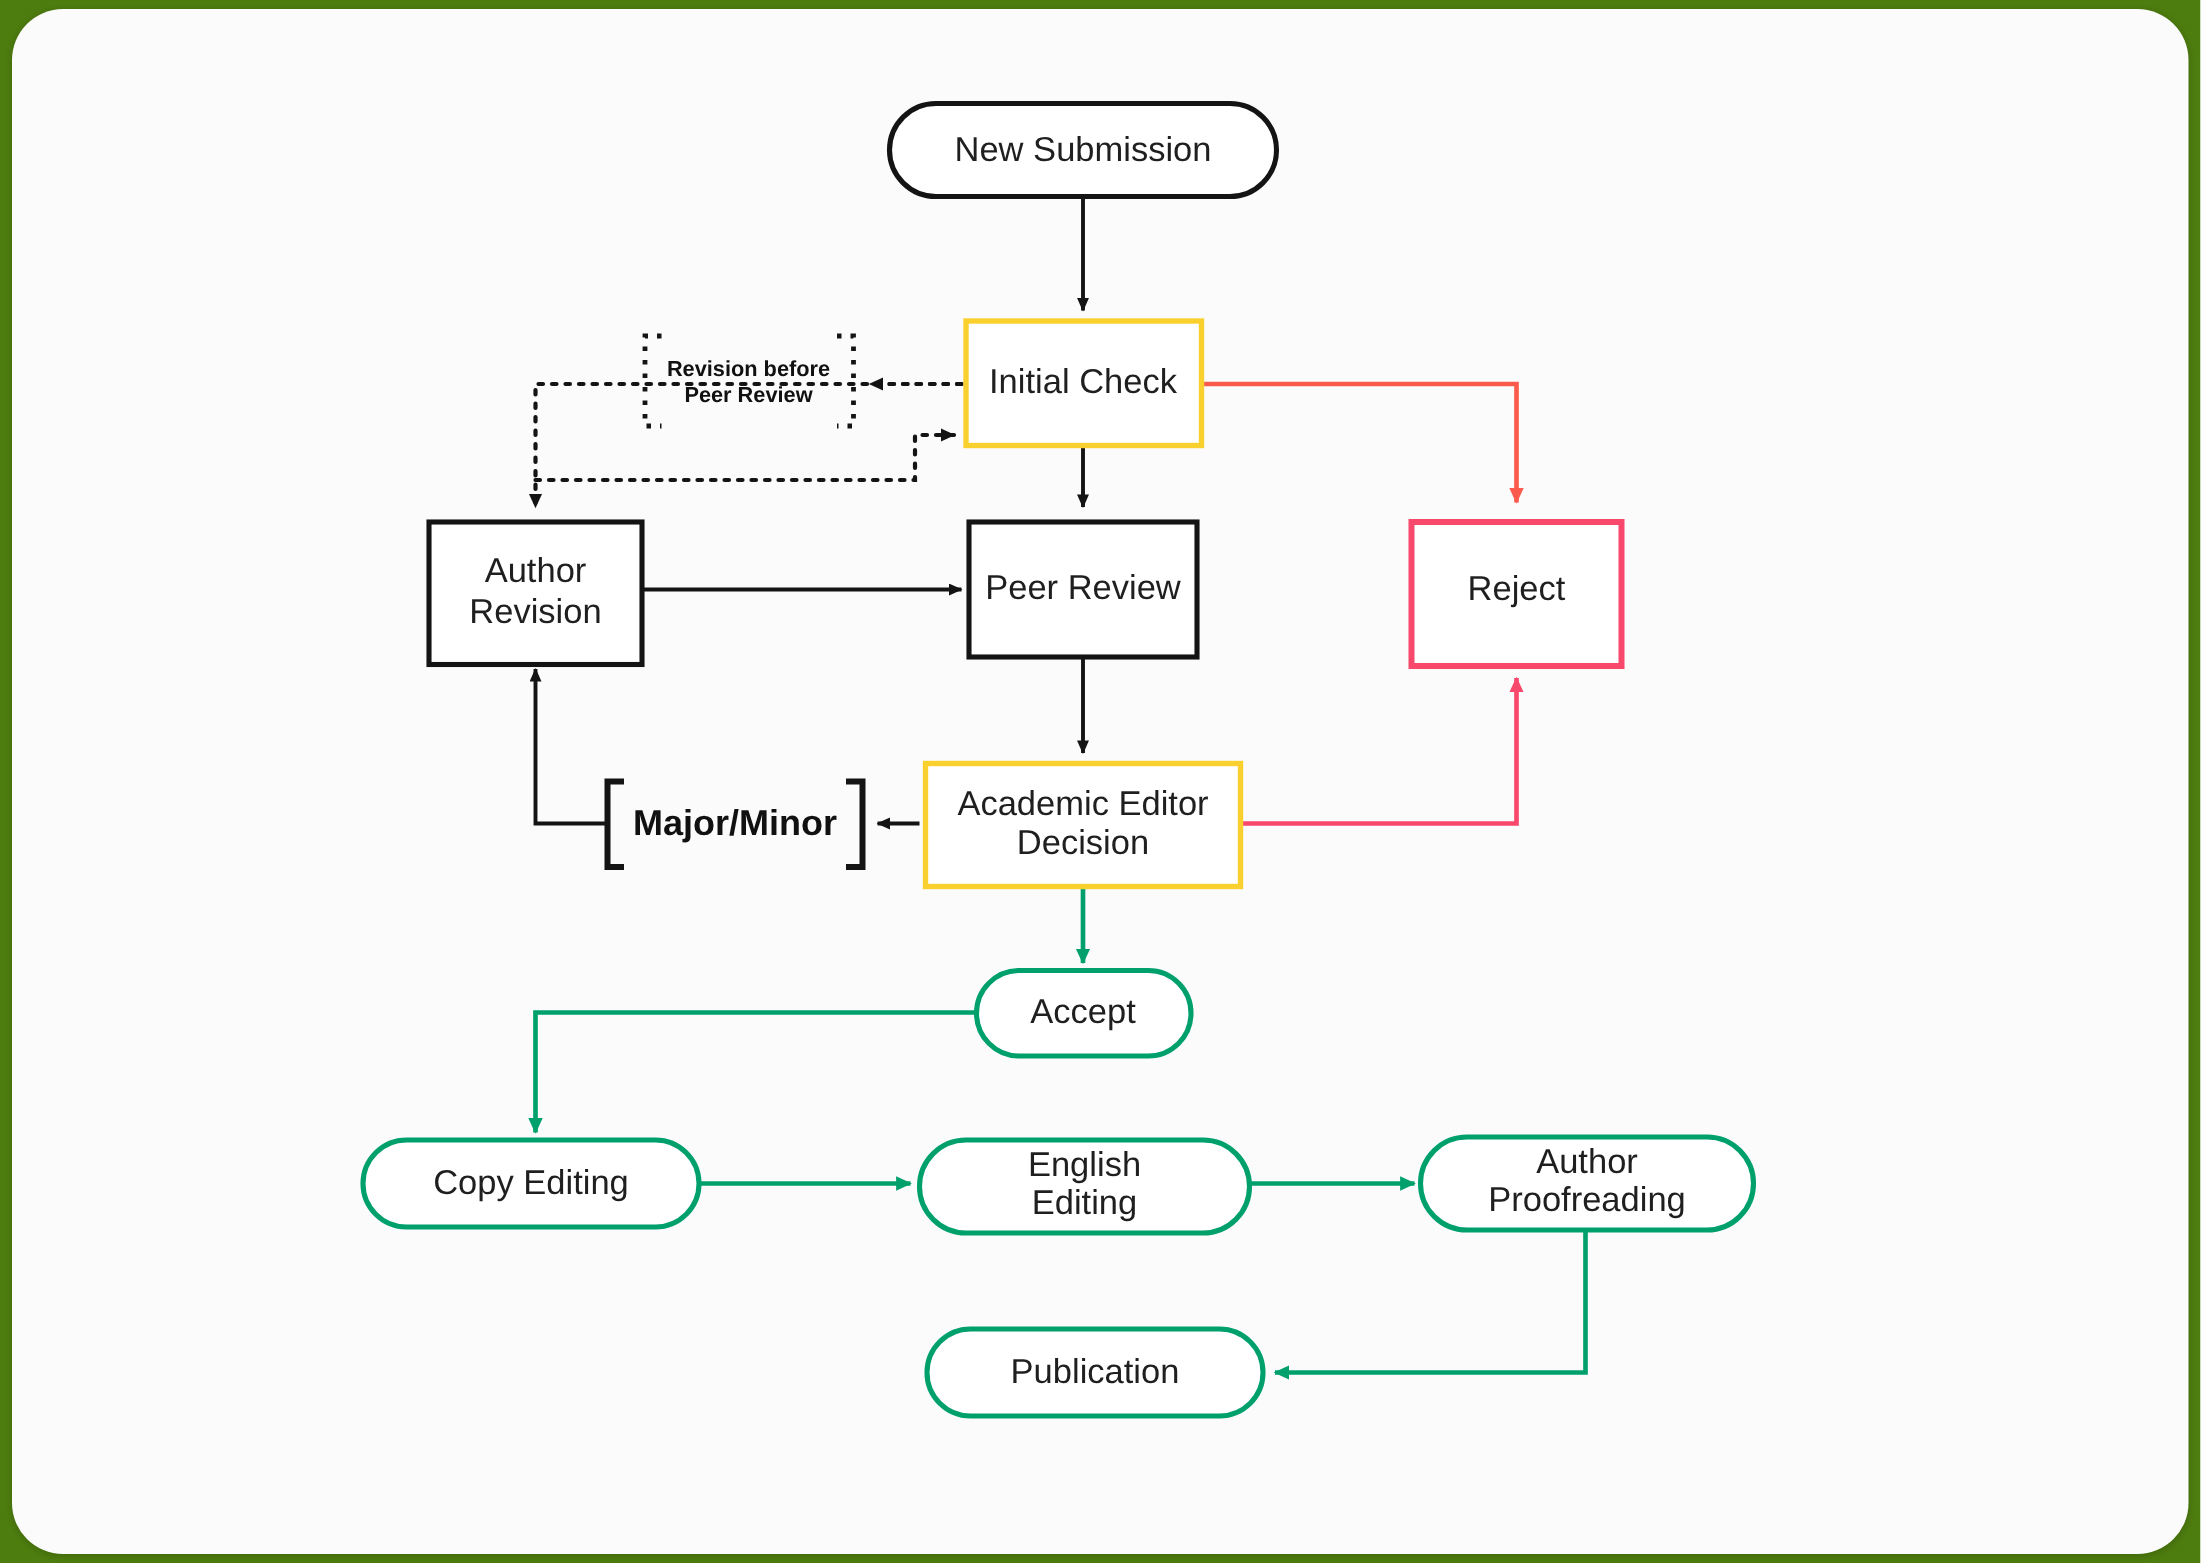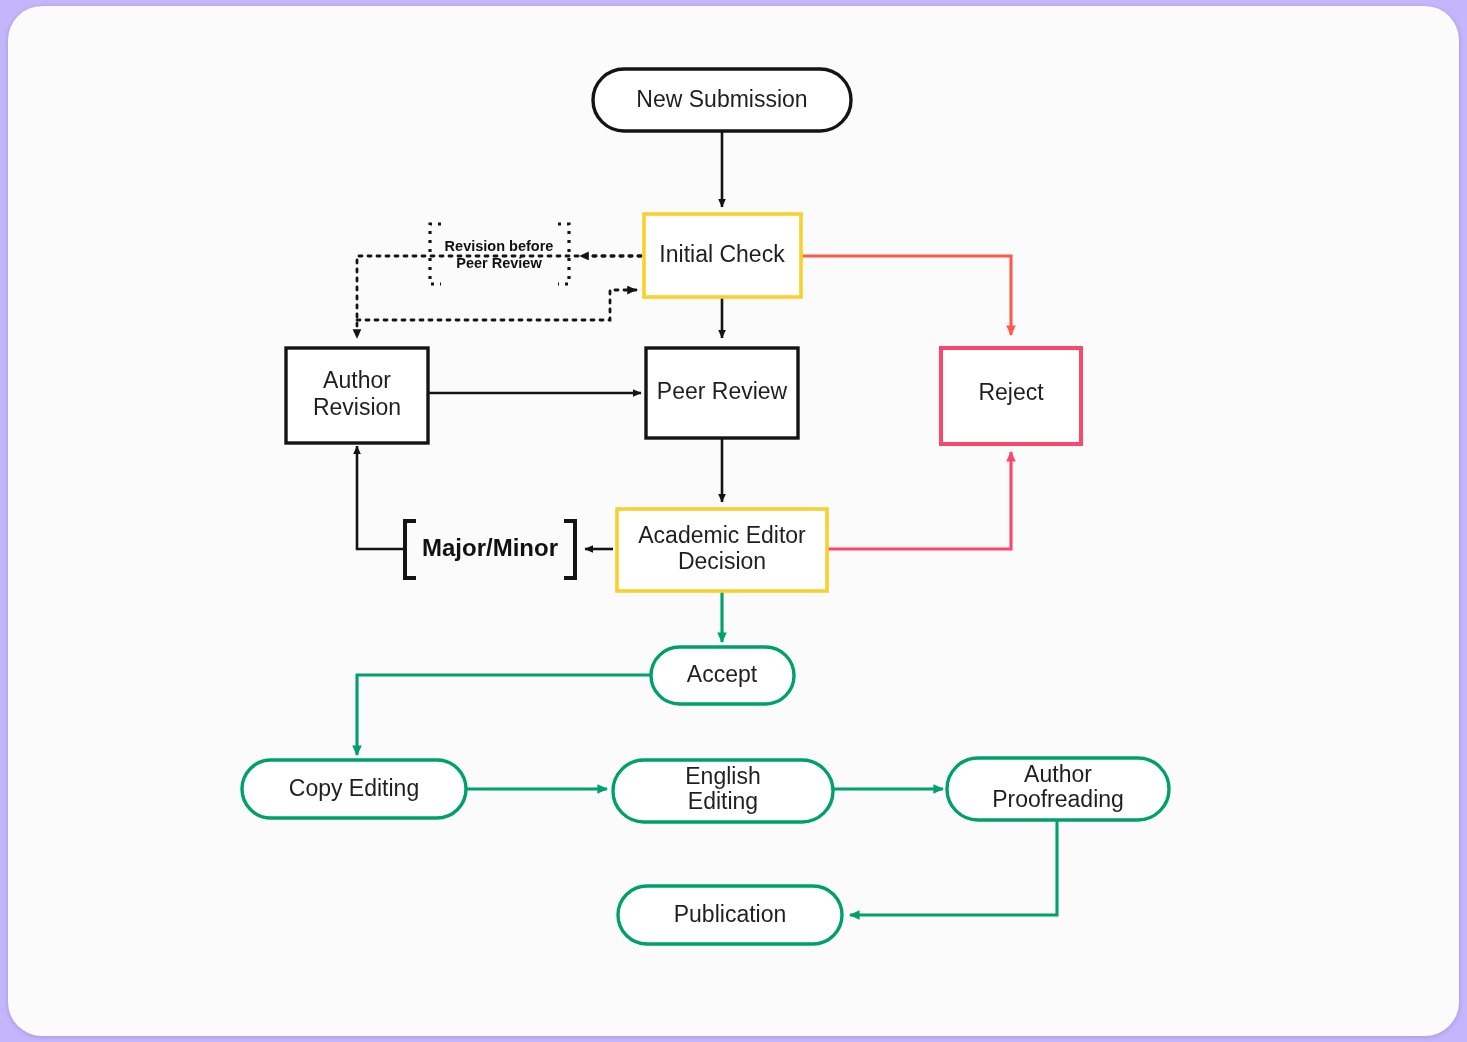--- a/index.html
+++ b/index.html
@@ -6,21 +6,21 @@
     margin: 0;
     padding: 0;
     background: #ffffff;
     font-family: "Liberation Sans", sans-serif;
   }
   #page {
     position: relative;
     width: 1467px;
     height: 1042px;
     overflow: hidden;
-    background: #c4b5fd;
+    background: #4d7c0f;
   }
   #card {
     position: absolute;
     left: 8px;
     top: 6px;
     width: 1451px;
     height: 1030px;
     background: #fbfbfb;
     border-radius: 34px;
     box-shadow: 0 1px 5px rgba(0,0,0,0.16);

